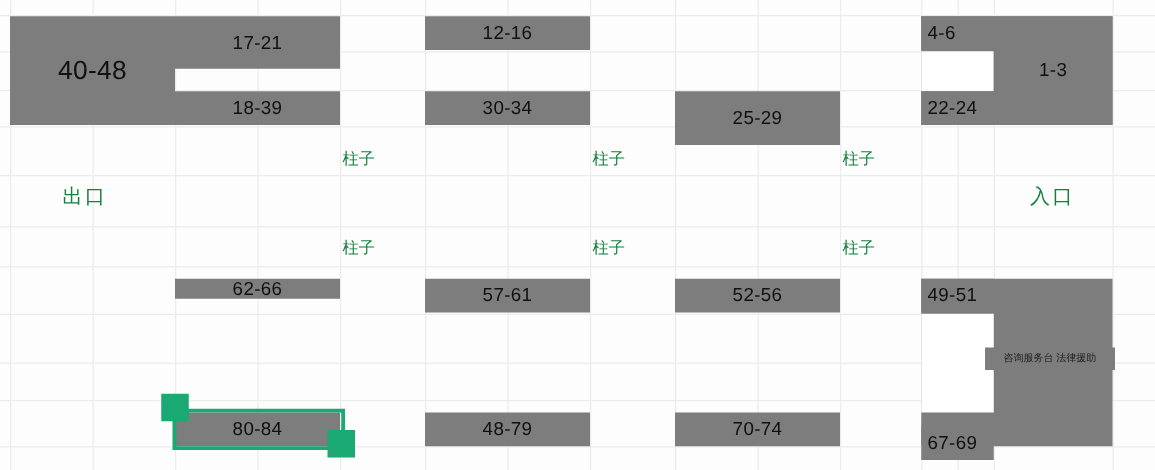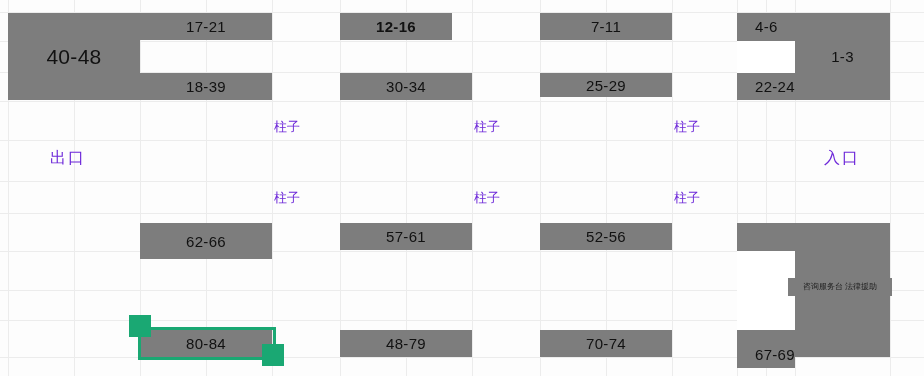--- a/index.html
+++ b/index.html
@@ -29,31 +29,31 @@
     display:flex;
     align-items:center;
     justify-content:center;
     font-size:15px;
     letter-spacing:0.3px;
     line-height:1;
     white-space:nowrap;
     box-sizing:border-box;
   }
   .blk.big{font-size:21px;}
-  .blk.lbl-left{justify-content:flex-start;padding-left:18px;}
+  .blk.lbl-left{justify-content:flex-start;padding-left:5px;}
   .blk.tiny{font-size:8px;letter-spacing:0;color:#1d1d1d;}
 
   
   .plate{position:absolute;background:#7d7d7d;}
   .notch{position:absolute;background:#ffffff;}
 
   
   .maplabel{
     position:absolute;
-    color:#6d28d9;
+    color:#15803d;
     white-space:nowrap;
     line-height:1;
     font-size:13px;
   }
   .maplabel.gate{font-size:16px;font-weight:400;letter-spacing:2px;}
 
   
   .selbox{
     position:absolute;
     border:3px solid #1aa873;
@@ -98,51 +98,51 @@
     <div class="gridline h" style="top:181px;left:0;width:924px;"></div>
     <div class="gridline h" style="top:213px;left:0;width:924px;"></div>
     <div class="gridline h" style="top:251px;left:0;width:924px;"></div>
     <div class="gridline h" style="top:290px;left:0;width:924px;"></div>
     <div class="gridline h" style="top:320px;left:0;width:924px;"></div>
     <div class="gridline h" style="top:357px;left:0;width:924px;"></div>
   </div>
 
   <div class="blk big" style="left:8px;top:13px;width:132px;height:87px;">40-48</div>
 
-  <div class="blk" style="left:140px;top:13px;width:132px;height:27px;">17-21</div>
-  <div class="blk" style="left:340px;top:13px;width:112px;height:27px;font-weight:bold;">12-16</div>
-  <div class="blk" style="left:540px;top:13px;width:132px;height:27px;">7-11</div>
+  <div class="blk" style="left:140px;top:13px;width:132px;height:42px;">17-21</div>
+  <div class="blk" style="left:340px;top:13px;width:132px;height:27px;">12-16</div>
 
   <div class="blk" style="left:140px;top:73px;width:132px;height:27px;">18-39</div>
   <div class="blk" style="left:340px;top:73px;width:132px;height:27px;">30-34</div>
-  <div class="blk" style="left:540px;top:73px;width:132px;height:24px;">25-29</div>
+  <div class="blk" style="left:540px;top:73px;width:132px;height:43px;">25-29</div>
 
   <div class="plate" style="left:737px;top:13px;width:153px;height:87px;"></div>
   <div class="notch" style="left:737px;top:41px;width:58px;height:32px;"></div>
   <div class="blk lbl-left" style="left:737px;top:13px;width:58px;height:27px;">4-6</div>
   <div class="blk lbl-left" style="left:737px;top:73px;width:58px;height:27px;">22-24</div>
   <div class="blk" style="left:795px;top:13px;width:95px;height:87px;">1-3</div>
 
   <div class="maplabel gate" style="left:50px;top:150px;">出口</div>
   <div class="maplabel gate" style="left:824px;top:150px;">入口</div>
 
   <div class="maplabel" style="left:274px;top:120px;">柱子</div>
   <div class="maplabel" style="left:474px;top:120px;">柱子</div>
   <div class="maplabel" style="left:674px;top:120px;">柱子</div>
 
   <div class="maplabel" style="left:274px;top:191px;">柱子</div>
   <div class="maplabel" style="left:474px;top:191px;">柱子</div>
   <div class="maplabel" style="left:674px;top:191px;">柱子</div>
 
-  <div class="blk" style="left:140px;top:223px;width:132px;height:36px;">62-66</div>
+  <div class="blk" style="left:140px;top:223px;width:132px;height:16px;">62-66</div>
   <div class="blk" style="left:340px;top:223px;width:132px;height:27px;">57-61</div>
   <div class="blk" style="left:540px;top:223px;width:132px;height:27px;">52-56</div>
 
   <div class="plate" style="left:737px;top:223px;width:153px;height:134px;"></div>
   <div class="notch" style="left:737px;top:251px;width:58px;height:79px;"></div>
+  <div class="blk lbl-left" style="left:737px;top:223px;width:58px;height:27px;">49-51</div>
   <div class="blk lbl-left" style="left:737px;top:330px;width:58px;height:27px;margin-top:11px;">67-69</div>
   <div class="blk tiny" style="left:788px;top:278px;width:104px;height:18px;">咨询服务台  法律援助</div>
 
   <div class="blk" style="left:140px;top:330px;width:132px;height:27px;">80-84</div>
   <div class="blk" style="left:340px;top:330px;width:132px;height:27px;">48-79</div>
   <div class="blk" style="left:540px;top:330px;width:132px;height:27px;">70-74</div>
 
   <div class="selbox" style="left:138px;top:327px;width:138px;height:33px;"></div>
   <div class="handle" style="left:129px;top:315px;"></div>
   <div class="handle" style="left:262px;top:344px;"></div>

